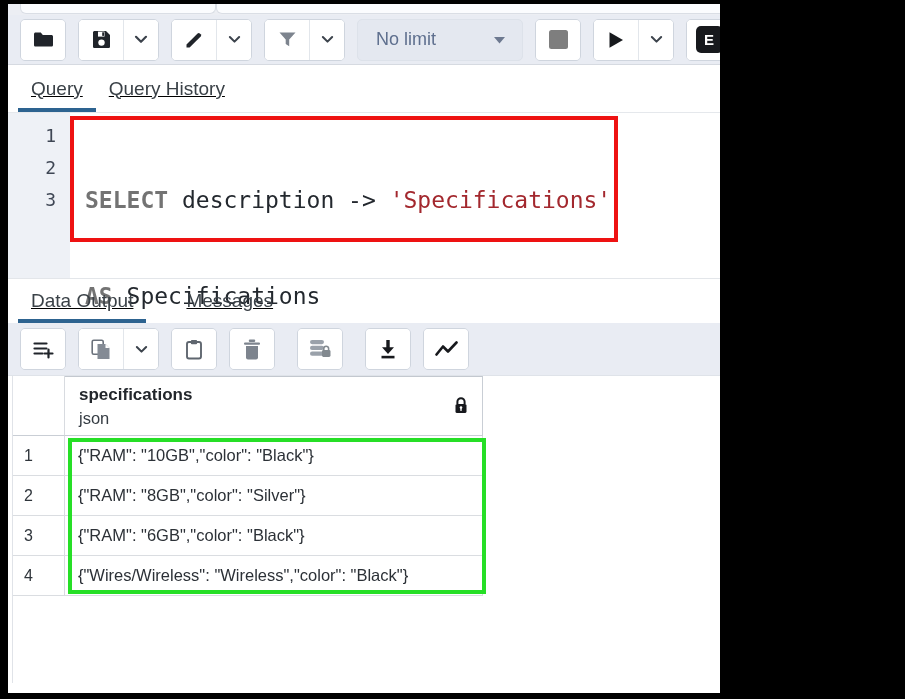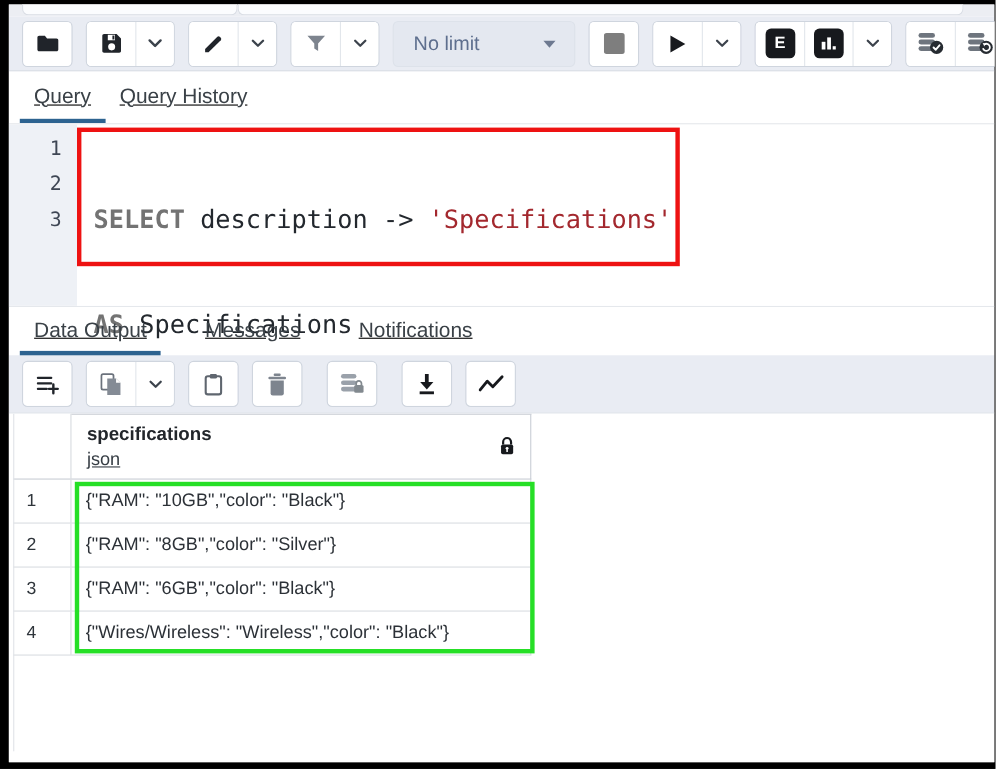--- a/index.html
+++ b/index.html
@@ -1,18 +1,18 @@
 <!DOCTYPE html>
 <html><head>
 <meta charset="utf-8">
 <style>
   * { margin:0; padding:0; box-sizing:border-box; }
   body { font-family:"Liberation Sans", sans-serif; background:#444; }
   .frame { width:905px; height:699px; background:#000; padding:4px 5px 6px 8px; position:relative; }
-  .app { width:896px; height:689px; background:#fff; display:flex; flex-direction:column; overflow:hidden; }
+  .app { width:712px; height:689px; background:#fff; display:flex; flex-direction:column; overflow:hidden; }
 
   
   .top-strip { height:11px; background:#eceef3; position:relative; flex:none; }
   .strip-frag { position:absolute; top:-2px; bottom:1px; background:#fbfcfe; border:1px solid #dadee5; border-top:none; border-radius:0 0 6px 6px; }
   .frag-a { left:12px; width:196px; }
   .frag-b { left:208px; width:660px; }
 
   
   .toolbar { background:#e9ecf3; display:flex; align-items:center; padding-left:12px; flex:none; }
   .tb-top { height:50px; border-bottom:1px solid #d6dae1; }
@@ -41,21 +41,21 @@
   .anno { position:absolute; pointer-events:none; }
   .red-box { left:62px; top:3px; width:548px; height:126px; border:4px solid #ee1212; }
 
   
   .grid { flex:1; position:relative; background:#fff; overflow:hidden; }
   .grid::before { content:""; position:absolute; left:4px; top:0; bottom:10px; width:1px; background:#e0e3e8; }
   .grid-header { height:60px; display:flex; margin-left:4px; }
   .gh-num { width:53px; border-right:1px solid #d8dbe0; border-bottom:1px solid #c9ced5; flex:none; }
   .gh-col { width:418px; border-top:1px solid #c3c8cf; border-right:1px solid #c9ced5; border-bottom:1px solid #c9ced5; padding:6px 10px 0 14px; position:relative; flex:none; cursor:pointer; }
   .gh-name { font-size:17px; font-weight:bold; color:#22262b; line-height:24px; }
-  .gh-type { font-size:16.5px; color:#363d44; line-height:22px;text-decoration:underline; }
+  .gh-type { font-size:16.5px; color:#363d44; line-height:22px; }
   .gh-lock { position:absolute; right:14px; top:20px; }
   .grid-row { height:40px; display:flex; margin-left:4px; }
   .gr-num { width:53px; border-right:1px solid #d8dbe0; border-bottom:1px solid #dadde1; padding-left:12px; font-size:16px; color:#2f353b; display:flex; align-items:center; flex:none; cursor:pointer; }
   .gr-val { width:418px; border-right:1px solid #d8dbe0; border-bottom:1px solid #dadde1; padding-left:13px; font-size:16.5px; color:#2c3137; display:flex; align-items:center; flex:none; cursor:pointer; }
   .green-box { left:60px; top:62px; width:418px; height:156px; border:4px solid #26df26; }
 
   svg { display:block; }
 </style>
 </head>
 <body>
@@ -234,21 +234,20 @@
       <div><span class="tok-k">SELECT</span><span> description -&gt; </span><span class="tok-s">'Specifications'</span></div>
       <div><span class="tok-k">AS</span><span> Specifications</span></div>
       <div><span class="tok-k">FROM</span><span> product;</span></div>
     </div>
     <div class="anno red-box"></div>
   </div>
 
   <div class="tabbar tabbar-o">
     <div class="tab active">Data Output</div>
     <div class="tab">Messages</div>
-    <div class="tab">Notifications</div>
   </div>
 
   <div class="toolbar tb-out">
     <div class="btn-group">
       <button class="tb-btn" title="add-row">
         <span>
           <svg width="21" height="19" viewBox="0 0 21 19">
                 <path d="M1.5 3.5h12M1.5 8.5h12M1.5 13.5h8" stroke="#20242a" stroke-width="2.2" stroke-linecap="round"></path>
                 <path d="M15.5 9.5v8M11.5 13.5h8" stroke="#20242a" stroke-width="2.2" stroke-linecap="round"></path>
               </svg>

